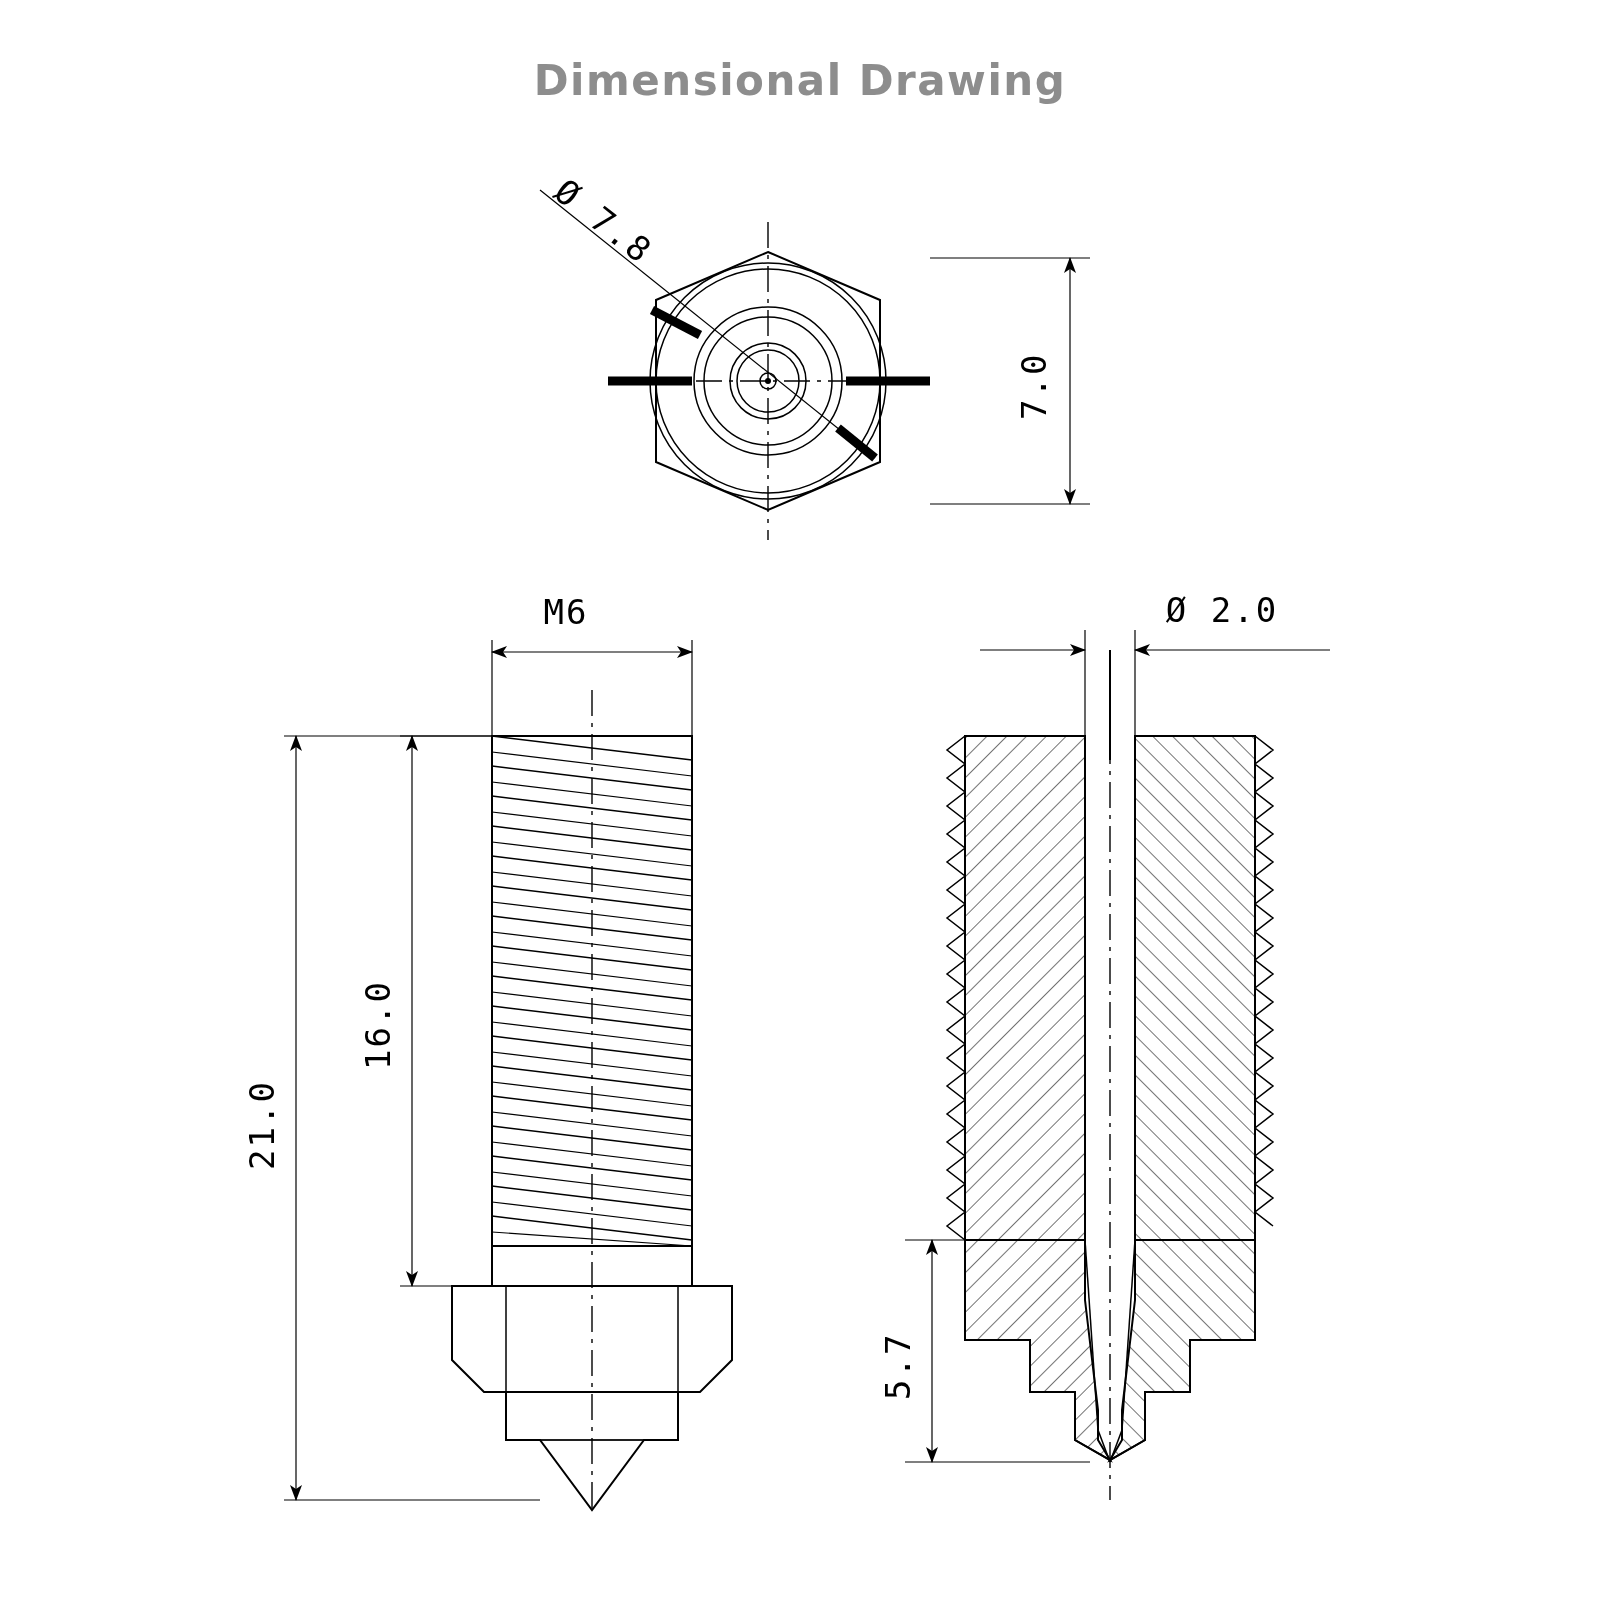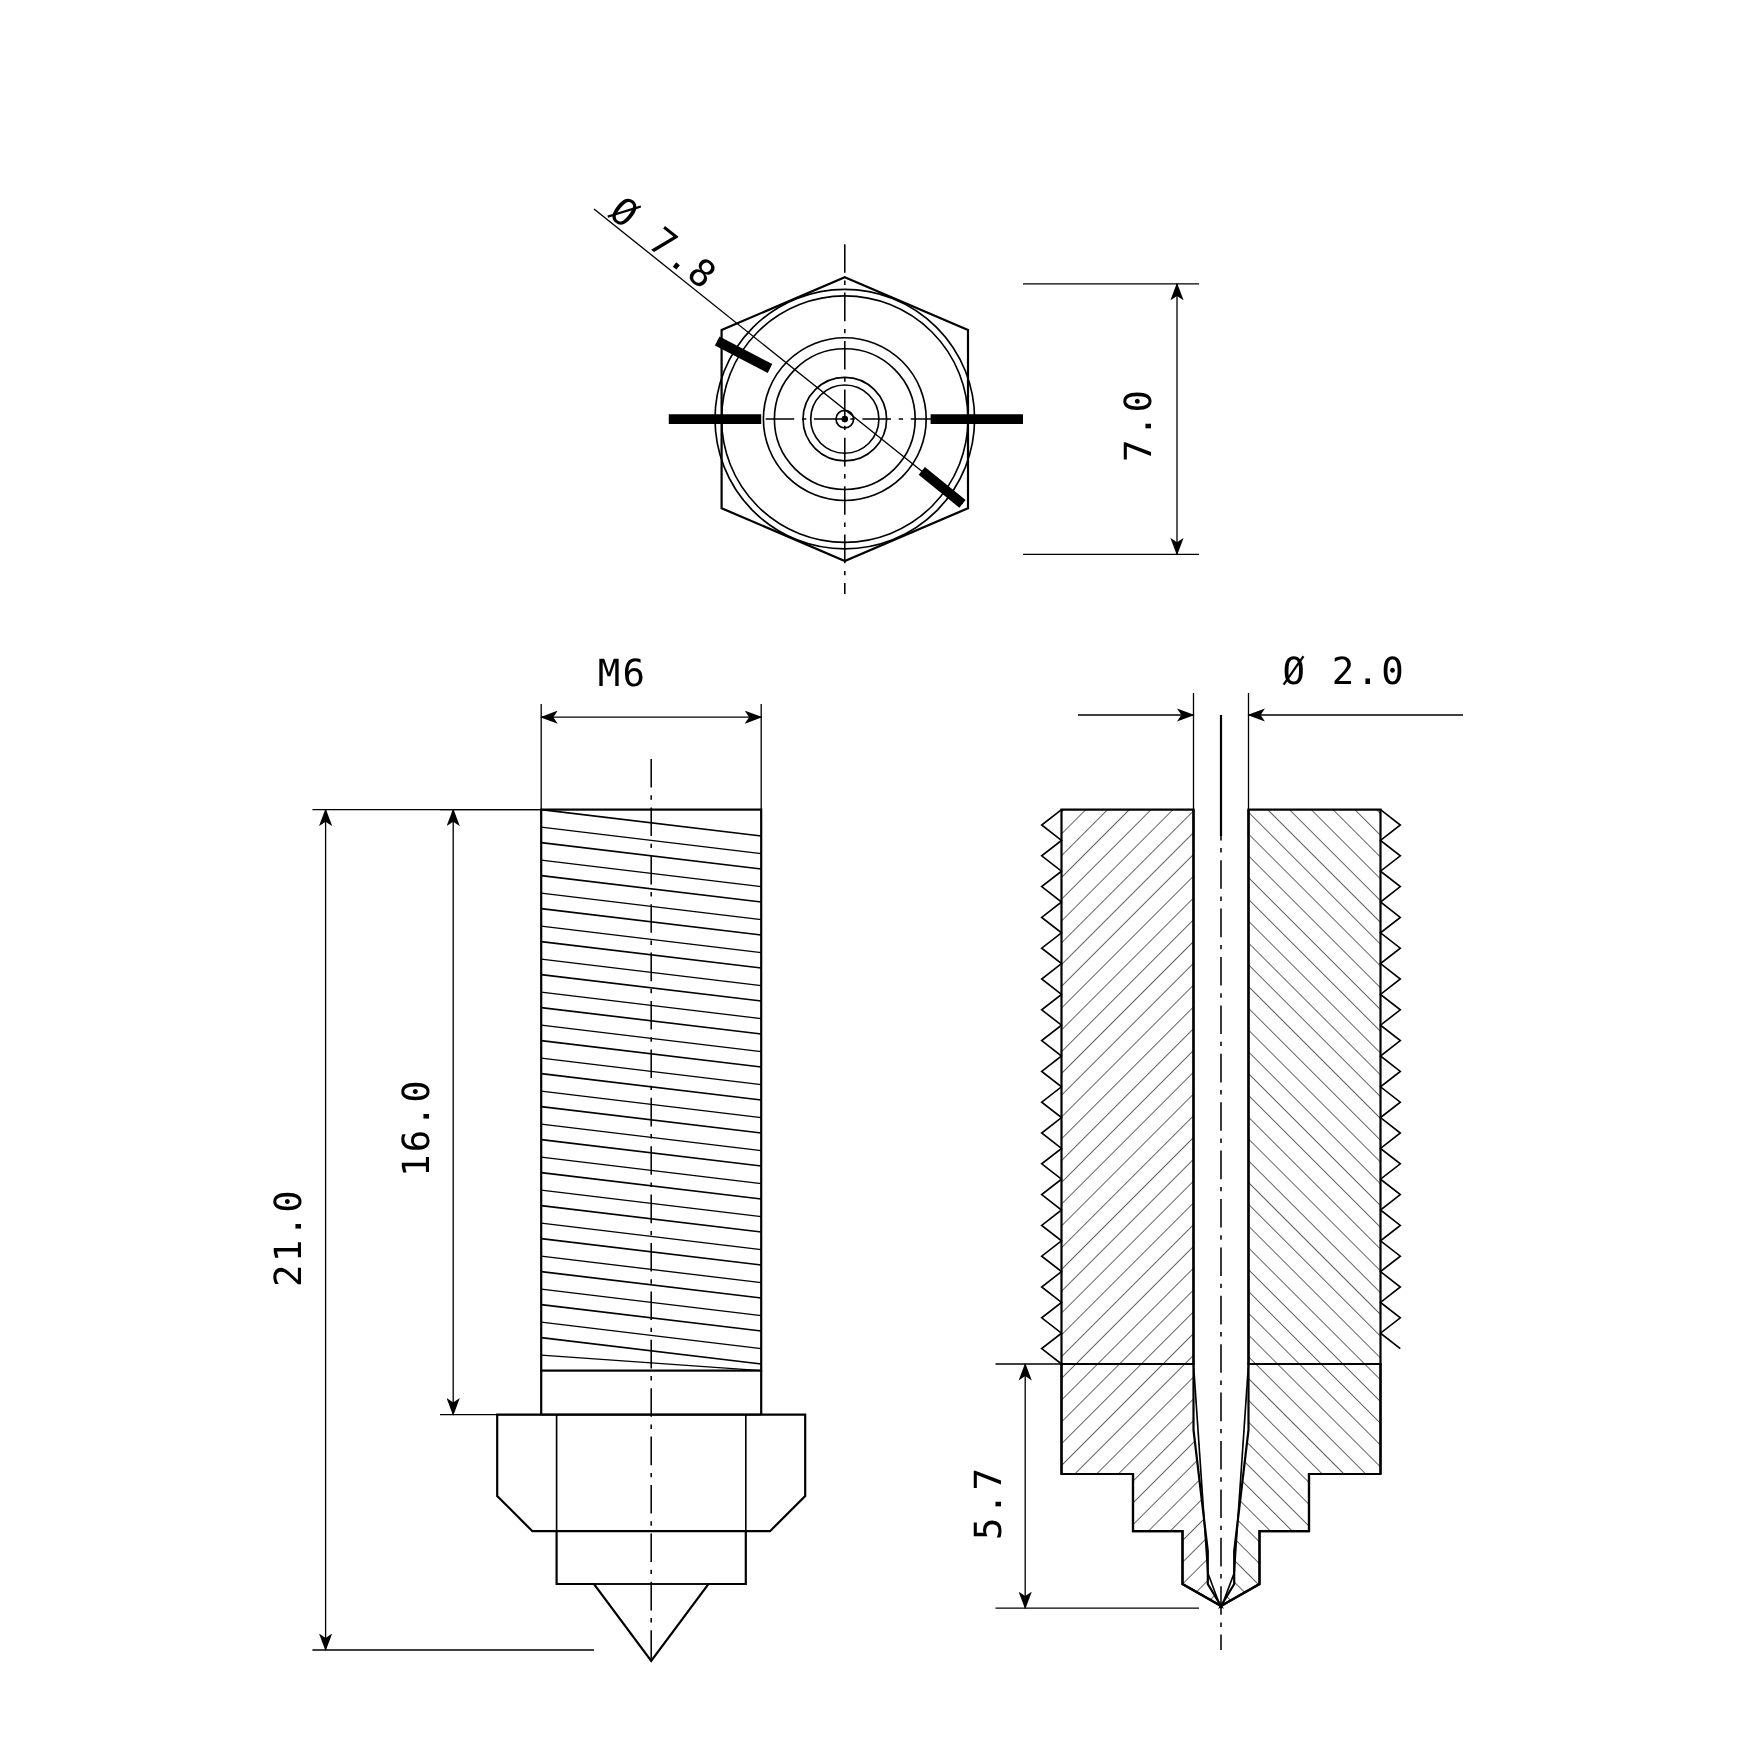--- a/index.html
+++ b/index.html
@@ -48,20 +48,21 @@
     font-size: 34px;
     fill: #000;
     letter-spacing: 2px;
   }
 </style>
 </head>
 <body>
 
 <div id="stage">
 
+  <div id="title">Dimensional Drawing</div>
 
   <svg id="drawing" width="1600" height="1600" viewBox="0 0 1600 1600">
 
     <defs>
       <marker id="arrEnd" markerWidth="16" markerHeight="12" refX="15" refY="6" orient="auto" markerUnits="userSpaceOnUse">
         <path d="M0,0 L16,6 L0,12 L4,6 z" fill="#000"></path>
       </marker>
       <marker id="arrStart" markerWidth="16" markerHeight="12" refX="1" refY="6" orient="auto" markerUnits="userSpaceOnUse">
         <path d="M16,0 L0,6 L16,12 L12,6 z" fill="#000"></path>
       </marker>

